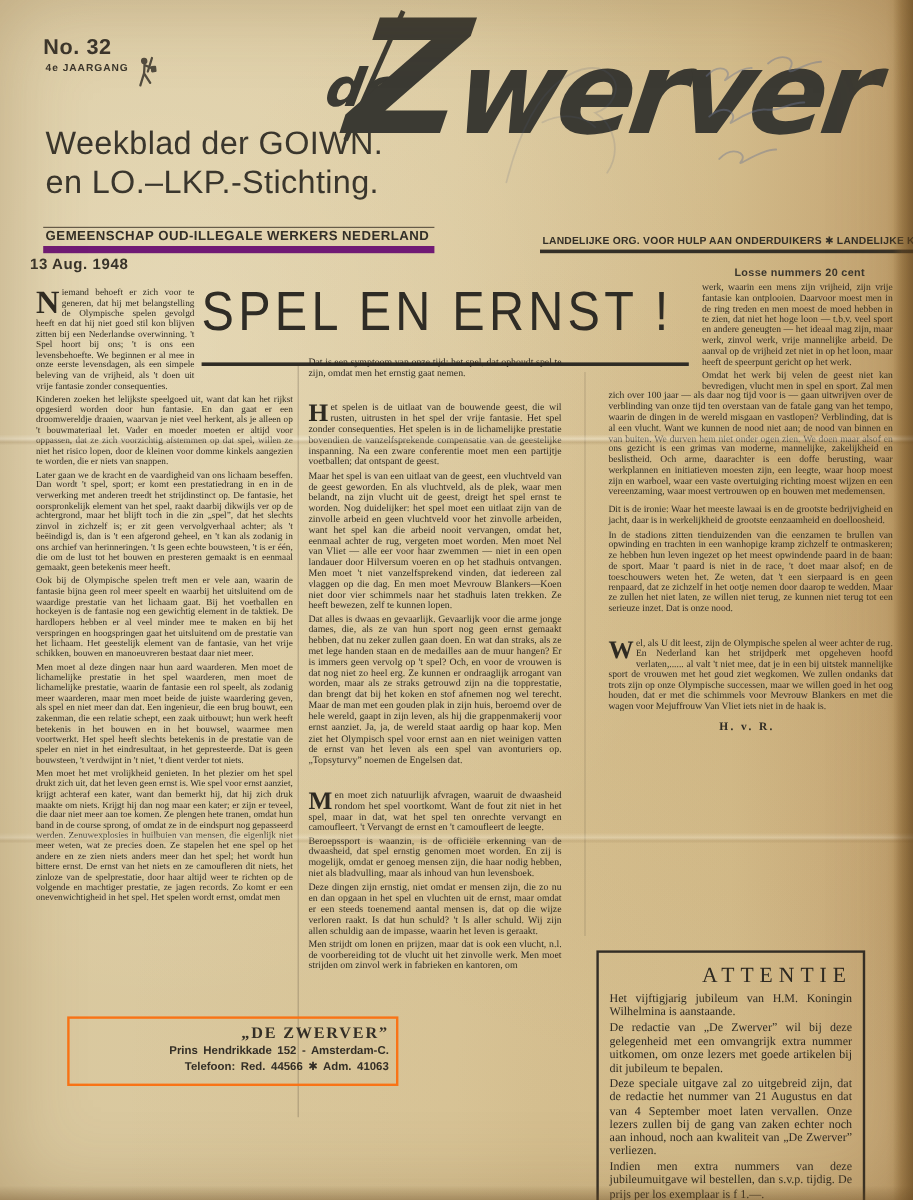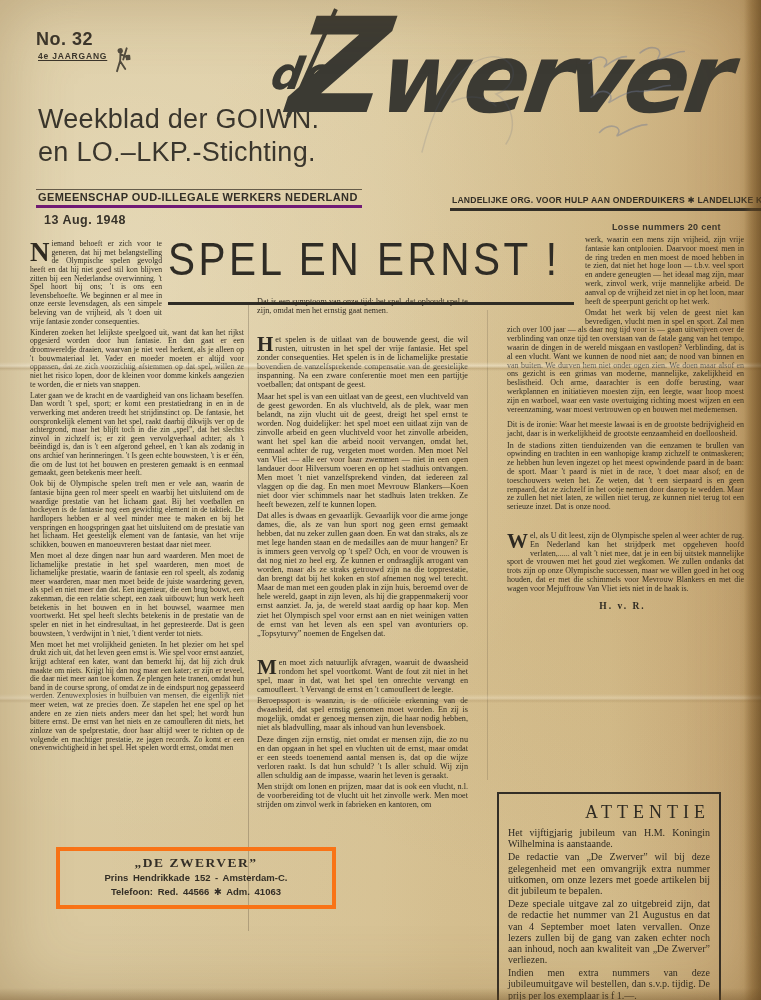--- a/index.html
+++ b/index.html
@@ -10,35 +10,35 @@
       radial-gradient(ellipse at 18% 28%, rgba(255,252,235,.30), rgba(255,252,235,0) 55%),
       radial-gradient(ellipse at 85% 40%, rgba(170,125,55,.14), rgba(170,125,55,0) 60%),
       radial-gradient(ellipse at 60% 95%, rgba(175,130,60,.12), rgba(175,130,60,0) 55%),
       linear-gradient(90deg,#d9c89f 0%, #dbc99e 50%, #d5bf90 80%, #c6a878 97%, #b3925e 100%);
     color:#332f27;
   }
   .abs{position:absolute;}
 
   
   .issue-no{left:36px;top:30px;font:700 18px/1 "Liberation Sans",sans-serif;color:#3a352c;letter-spacing:.5px;}
-  .volume{left:38px;top:52px;font:700 8.5px/1 "Liberation Sans",sans-serif;color:#3a352c;letter-spacing:.8px;text-decoration:underline;}
+  .volume{left:38px;top:52px;font:700 8.5px/1 "Liberation Sans",sans-serif;color:#3a352c;letter-spacing:.8px;}
   .wanderer{left:112px;top:46px;transform:rotate(-6deg);opacity:.85;}
   .weekblad{left:38px;top:103px;font:400 27px/1.22 "Liberation Sans",sans-serif;color:#3a362d;letter-spacing:.3px;}
 
   .masthead{left:258px;top:10px;width:495px;height:205px;color:#3b3a33;}
   .masthead .slash{position:absolute;left:52px;top:-6px;width:4px;height:118px;background:#3b3a33;transform:rotate(24deg);}
   .masthead .de{position:absolute;left:14px;top:42px;font:italic 700 44px/1 "DejaVu Sans",sans-serif;transform:skewX(-10deg);}
   .masthead .zw{position:absolute;left:34px;top:4px;font:italic 700 96px/1 "DejaVu Sans",sans-serif;letter-spacing:-5px;transform:skewX(-8deg);white-space:nowrap;}
   .masthead .zw .z{font-size:132px;line-height:.8;}
 
   .banner-left{left:36px;top:189px;font:700 11px/1 "Liberation Sans",sans-serif;letter-spacing:.4px;color:#332f27;
-    border-top:1px solid rgba(60,52,40,.75);border-bottom:3px solid #701a75;padding:2px 4px 2px 2px;white-space:nowrap;}
+    border-top:1px solid rgba(60,52,40,.75);border-bottom:6px solid #701a75;padding:2px 4px 2px 2px;white-space:nowrap;}
   .banner-right{left:450px;top:196px;font:700 8.6px/1 "Liberation Sans","DejaVu Sans",sans-serif;letter-spacing:.2px;color:#332f27;
     border-bottom:3px solid #332f27;padding:0 2px 3px 2px;white-space:nowrap;}
-  .dateline{left:44px;top:214px;font:700 12.5px/1 "Liberation Sans",sans-serif;color:#38332a;letter-spacing:.5px;}
+  .dateline{left:25px;top:214px;font:700 12.5px/1 "Liberation Sans",sans-serif;color:#38332a;letter-spacing:.5px;}
   .price{left:612px;top:223px;font:700 9px/1 "Liberation Sans",sans-serif;color:#3a352c;letter-spacing:.3px;}
 
   
   .headline{left:168px;top:236px;font:500 46px/1 "Liberation Sans",sans-serif;color:#2f2c25;
     letter-spacing:4px;white-space:nowrap;transform:scaleX(.88);transform-origin:left top;}
   .headline-rule{left:168px;top:302px;width:406px;height:3px;background:#2f2c25;}
 
   
   .col{position:absolute;text-align:justify;color:#2e2a22;}
   .col p{margin:0 0 2.5px 0;hyphens:auto;}
@@ -51,21 +51,21 @@
   .gap-top-sm{margin-top:7px !important;}
   .dc{float:left;font:700 21px/17px "Liberation Serif",serif;padding:1px 2px 0 0;color:#2e2a22;}
   .dc-big{font-size:27px;line-height:22px;}
   .byline{text-align:center;font:700 9.5px/1 "Liberation Serif",serif;letter-spacing:2px;margin:9px 6px 0 0 !important;}
 
   .divider{background:rgba(60,52,40,.26);width:1px;}
   .div1{left:248px;top:303px;height:628px;}
   .div2{left:487px;top:310px;height:470px;background:rgba(60,52,40,.18);}
 
   
-  .address-box{left:56px;top:847px;width:260px;border:4px solid #f97316;padding:5px 6px 7px;text-align:center;color:#332e26;}
+  .address-box{left:56px;top:847px;width:260px;border:2px solid #f97316;padding:5px 6px 7px;text-align:right;color:#332e26;}
   .address-box .abx-title{font:700 13.5px/1.1 "Liberation Serif",serif;letter-spacing:1.5px;}
   .address-box .abx-line{font:700 9.5px/1.45 "Liberation Sans","DejaVu Sans",sans-serif;word-spacing:2px;}
 
   .attention-box{left:497px;top:792px;width:202px;border:2.5px solid #332e26;padding:7px 9px 9px;color:#2e2a22;}
   .attention-box .atn-title{font:400 18px/1 "Liberation Serif",serif;letter-spacing:5px;text-align:right;margin:2px 0 6px;}
   .attention-box p{font-size:10px;line-height:1.12;text-align:justify;margin:0 0 2px;hyphens:auto;}
   .attention-box .atn-sign{text-align:right;font:700 10px/1 "Liberation Serif",serif;letter-spacing:1.5px;margin-top:5px;padding-right:4px;}
 
   
   .crease{left:0;width:761px;height:9px;pointer-events:none;}

